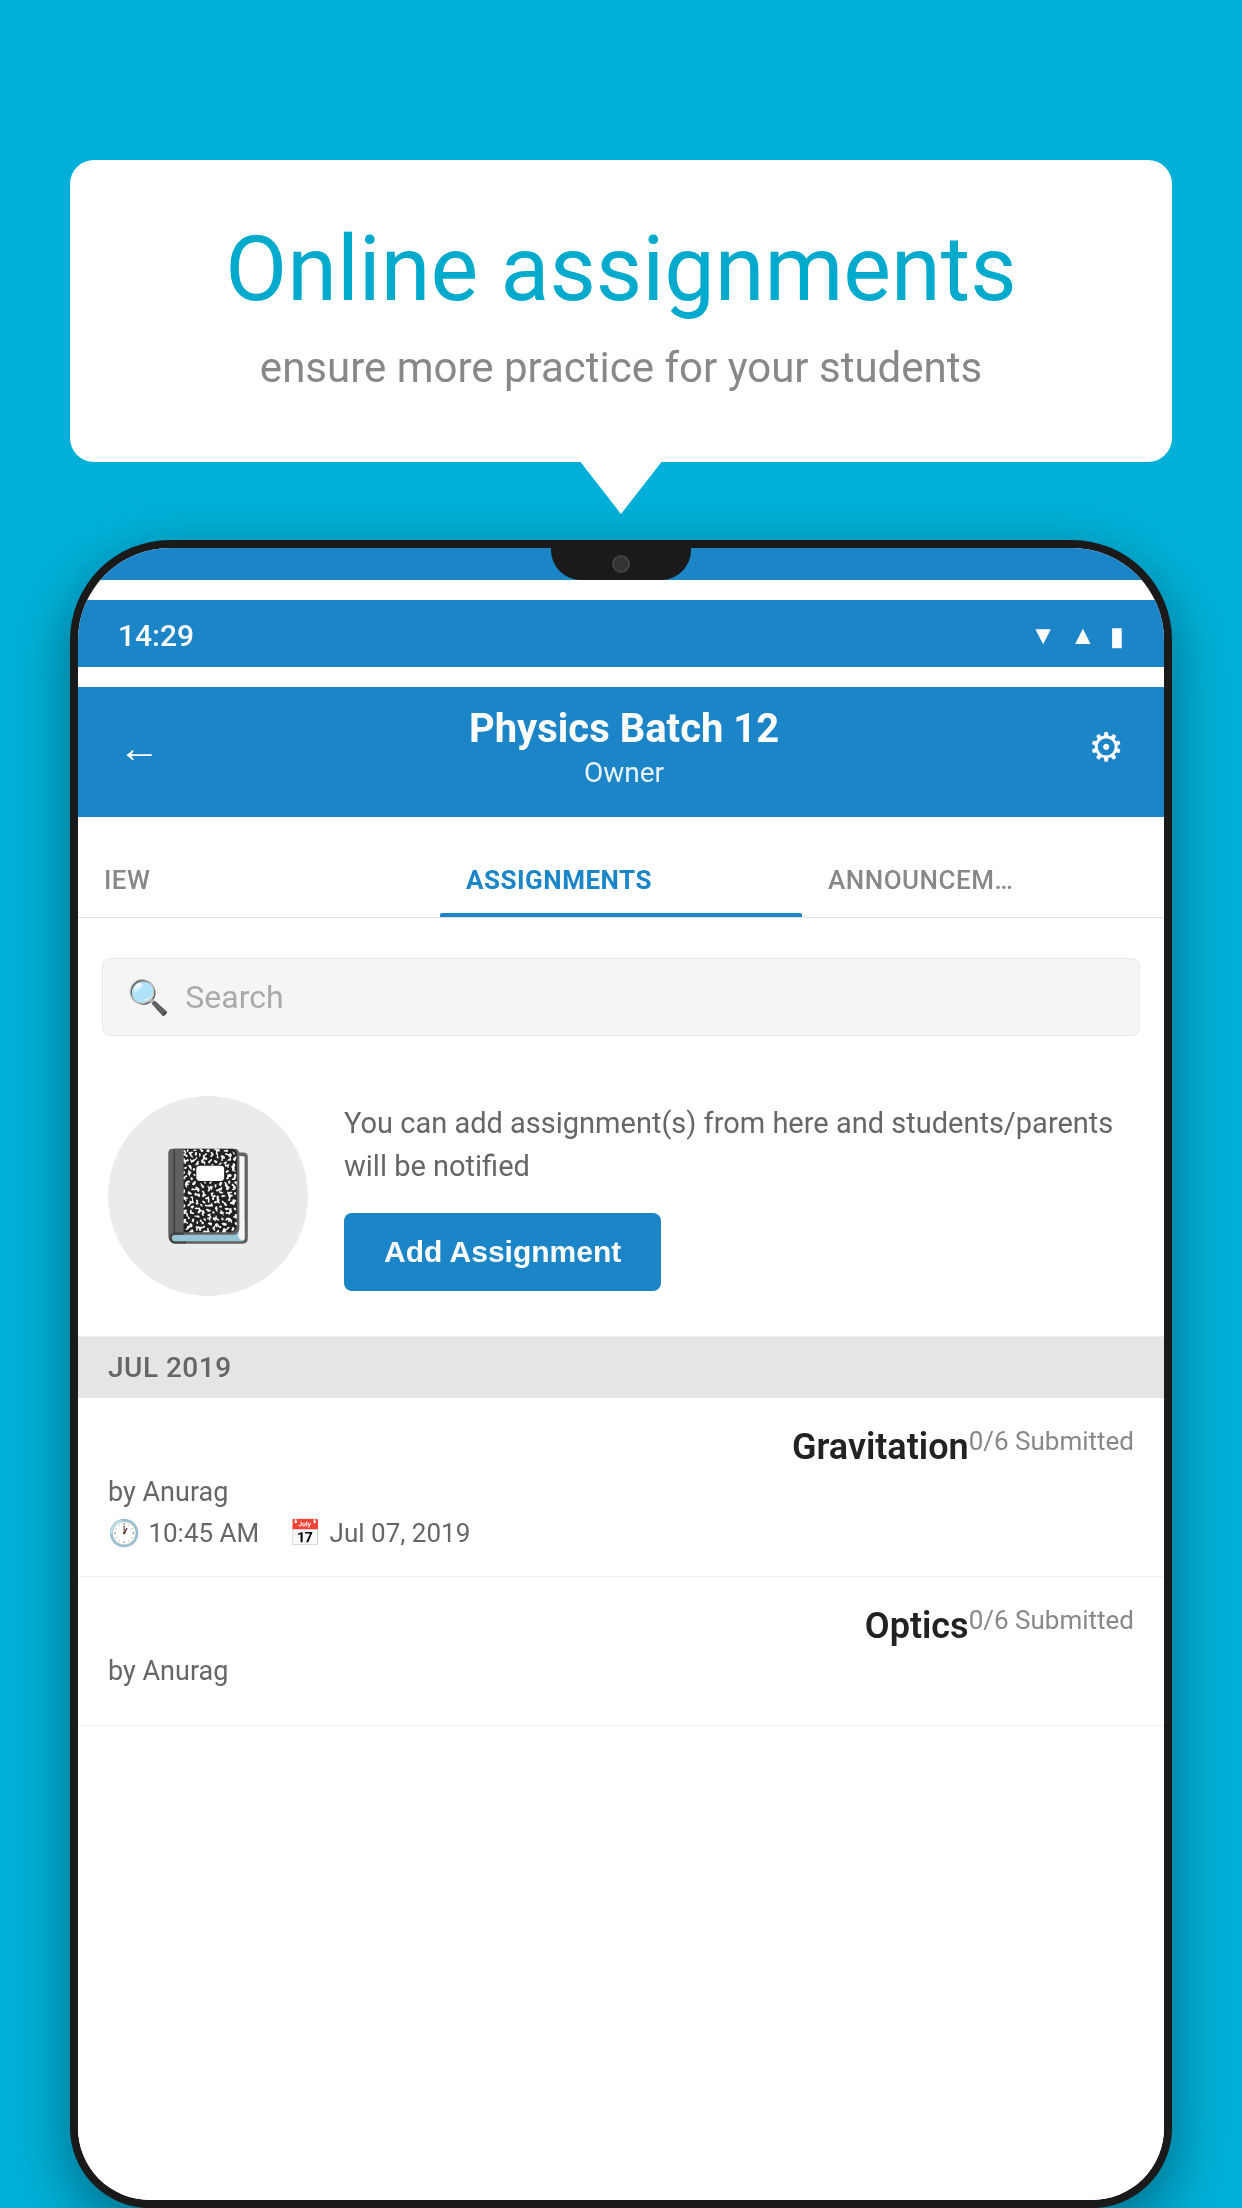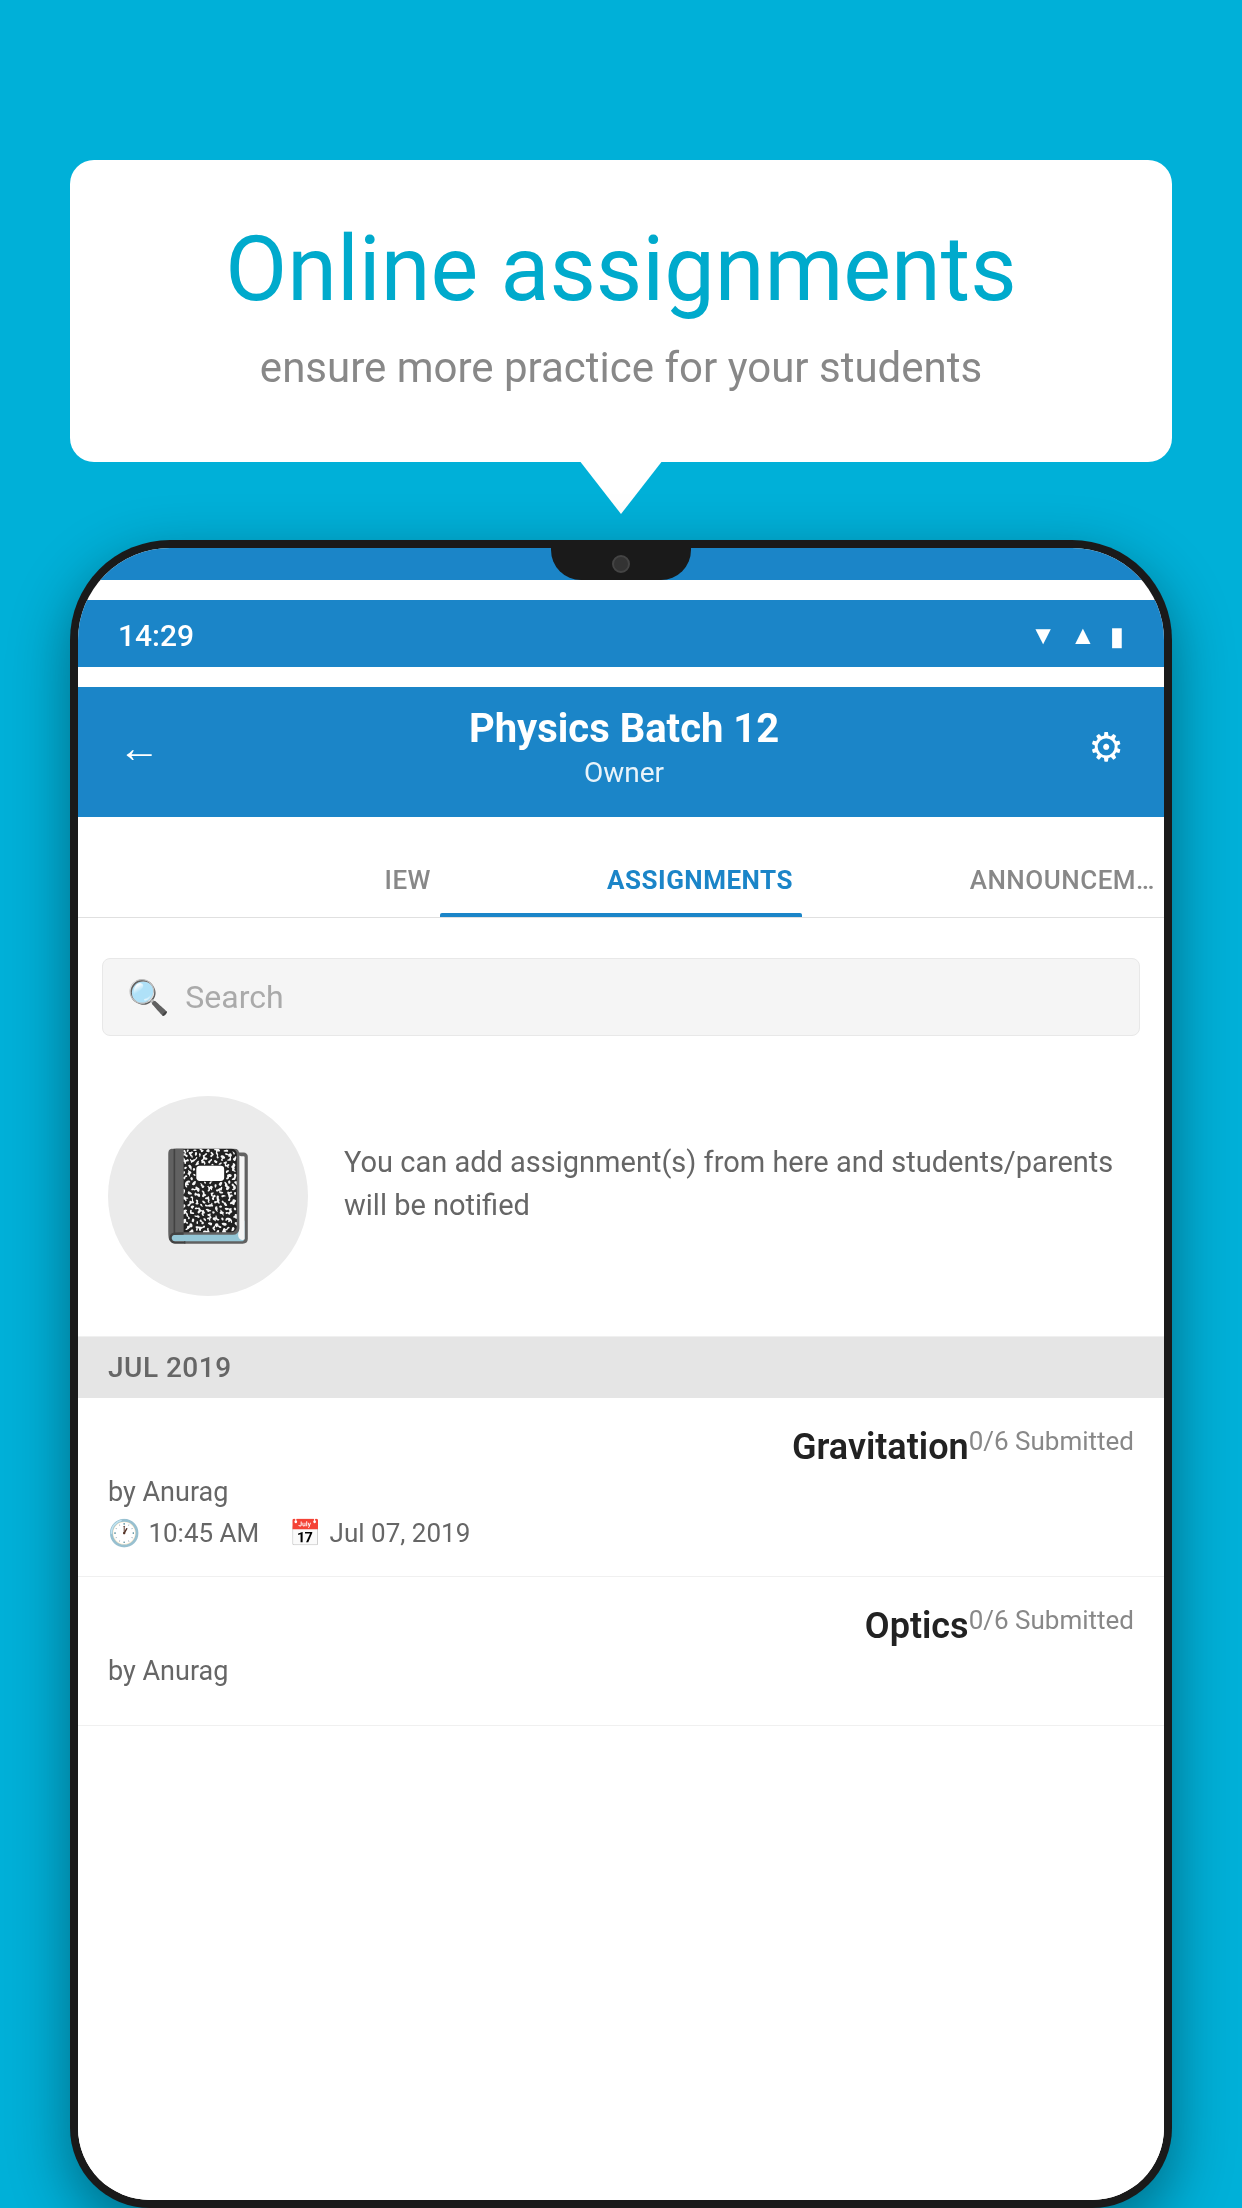--- a/index.html
+++ b/index.html
@@ -174,22 +174,22 @@
     
     .tab-bar {
       background: white;
       display: flex;
       border-bottom: 1px solid #e0e0e0;
       flex-shrink: 0;
     }
 
     .tab-item {
       flex: 1;
-      padding: 28px 9px 22px;
-      text-align: right;
+      padding: 28px 26px 22px;
+      text-align: left;
       font-size: 26px;
       font-weight: 500;
       color: #888;
       cursor: pointer;
       position: relative;
       letter-spacing: 0.5px;
     }
 
     .tab-item.active {
       color: #1B85C8;
@@ -407,20 +407,21 @@
           <span class="search-text">Search</span>
         </div>
       </div>
 
       <div class="add-assignment-section">
         <div class="assignment-icon-circle">
           <span class="notebook-icon">📓</span>
         </div>
         <div class="add-assignment-content">
           <div class="add-assignment-text">You can add assignment(s) from here and students/parents will be notified</div>
+          <button class="add-assignment-btn">Add Assignment</button>
         </div>
       </div>
 
       <div class="section-header">
         <span class="section-header-text">JUL 2019</span>
       </div>
 
       <div class="assignment-item">
         <div class="assignment-row-top">
           <span class="assignment-name">Gravitation</span>

